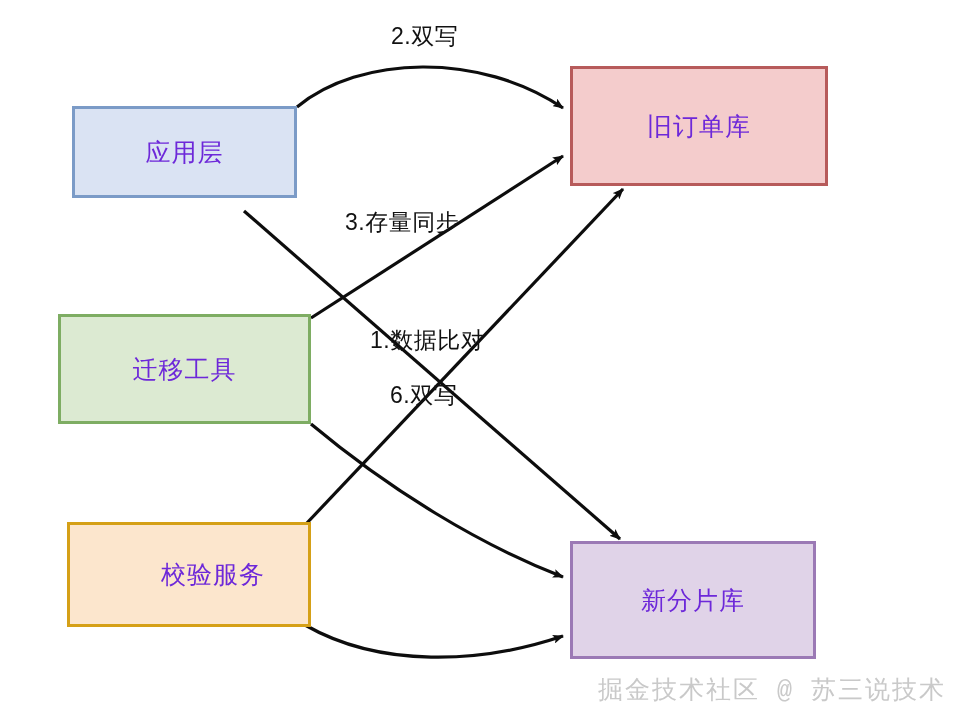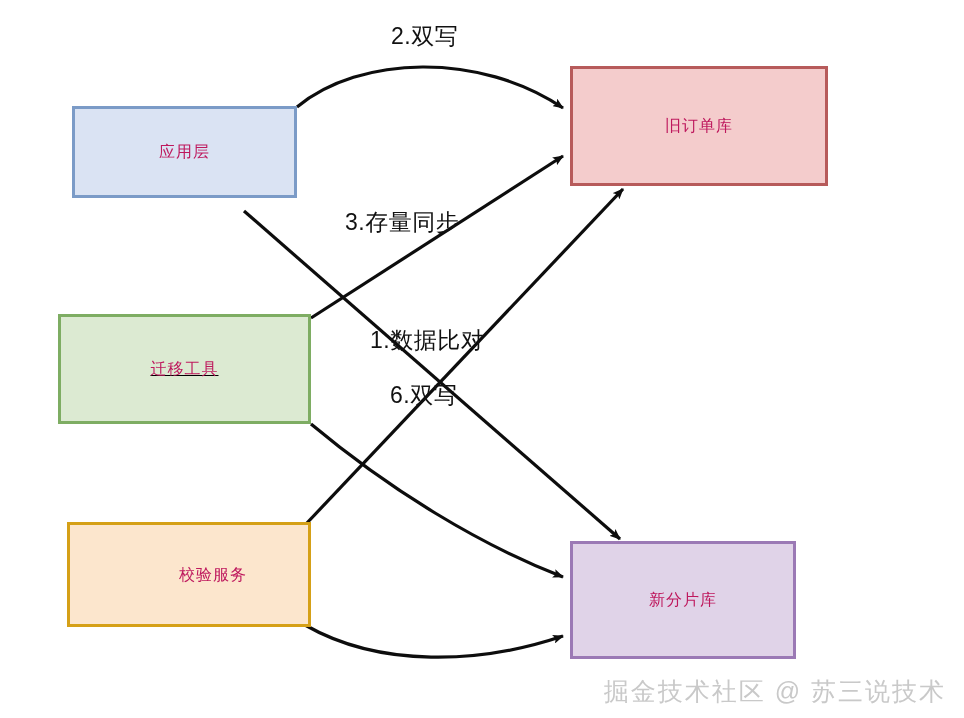--- a/index.html
+++ b/index.html
@@ -21,22 +21,22 @@
     position: absolute;
     box-sizing: border-box;
     display: flex;
     align-items: center;
     justify-content: center;
     border-width: 3px;
     border-style: solid;
     z-index: 3;
   }
   .node-label {
-    font-size: 16px;
-    color: #be185d;
+    font-size: 25px;
+    color: #6d28d9;
     letter-spacing: 1px;
     line-height: 1;
     white-space: nowrap;
   }
   #edge-layer {
     position: absolute;
     left: 0;
     top: 0;
     width: 964px;
     height: 718px;
@@ -54,20 +54,21 @@
   #watermark {
     position: absolute;
     right: 18px;
     bottom: 14px;
     font-size: 25px;
     color: #c9c9c9;
     letter-spacing: 2px;
     white-space: nowrap;
     z-index: 5;
     line-height: 1;
+    font-family: Liberation Mono, monospace;
   }
 </style>
 </head>
 <body>
 
 <div id="canvas">
 
   <svg id="edge-layer" viewBox="0 0 964 718" xmlns="http://www.w3.org/2000/svg">
     <defs>
       <marker id="arrowhead" markerWidth="11" markerHeight="9" refX="10" refY="4.5" orient="auto" markerUnits="userSpaceOnUse">
@@ -81,33 +82,33 @@
         <path d="M 244 211 L 620 539" fill="none" stroke="#0d0d0d" stroke-width="3.2" stroke-linecap="butt" marker-end="url(#arrowhead)"></path>
         <path d="M 311 424 C 390 490, 480 545, 563 577" fill="none" stroke="#0d0d0d" stroke-width="3.2" stroke-linecap="butt" marker-end="url(#arrowhead)"></path>
         <path d="M 305 625 C 380 668, 480 664, 563 636" fill="none" stroke="#0d0d0d" stroke-width="3.2" stroke-linecap="butt" marker-end="url(#arrowhead)"></path>
       </g>
   </svg>
 
   <div class="node" style="left: 72px; top: 106px; width: 225px; height: 92px; background: rgb(218, 227, 243); border-color: rgb(123, 155, 199);">
     <span class="node-label">应用层</span>
   </div>
 
-  <div class="node" style="left: 58px; top: 314px; width: 253px; height: 110px; background: rgb(220, 234, 210); border-color: rgb(126, 173, 99); text-decoration: underline;">
+  <div class="node" style="left: 58px; top: 314px; width: 253px; height: 110px; background: rgb(220, 234, 210); border-color: rgb(126, 173, 99);">
     <span class="node-label">迁移工具</span>
   </div>
 
   <div class="node" style="left: 67px; top: 522px; width: 244px; height: 105px; background: rgb(252, 230, 205); border-color: rgb(213, 160, 23); padding-left: 48px;">
     <span class="node-label">校验服务</span>
   </div>
 
   <div class="node" style="left: 570px; top: 66px; width: 258px; height: 120px; background: rgb(244, 204, 204); border-color: rgb(183, 91, 91);">
     <span class="node-label">旧订单库</span>
   </div>
 
-  <div class="node" style="left: 570px; top: 541px; width: 226px; height: 118px; background: rgb(224, 211, 232); border-color: rgb(155, 121, 181);">
+  <div class="node" style="left: 570px; top: 541px; width: 246px; height: 118px; background: rgb(224, 211, 232); border-color: rgb(155, 121, 181);">
     <span class="node-label">新分片库</span>
   </div>
 
   <div class="edge-label" style="left: 391px; top: 25px;">2.双写</div>
   <div class="edge-label" style="left: 345px; top: 192px; margin-top: 19px;">3.存量同步</div>
   <div class="edge-label" style="left: 370px; top: 329px;">1.数据比对</div>
   <div class="edge-label" style="left: 390px; top: 384px;">6.双写</div>
 
   <div id="watermark">掘金技术社区 @ 苏三说技术</div>
 

